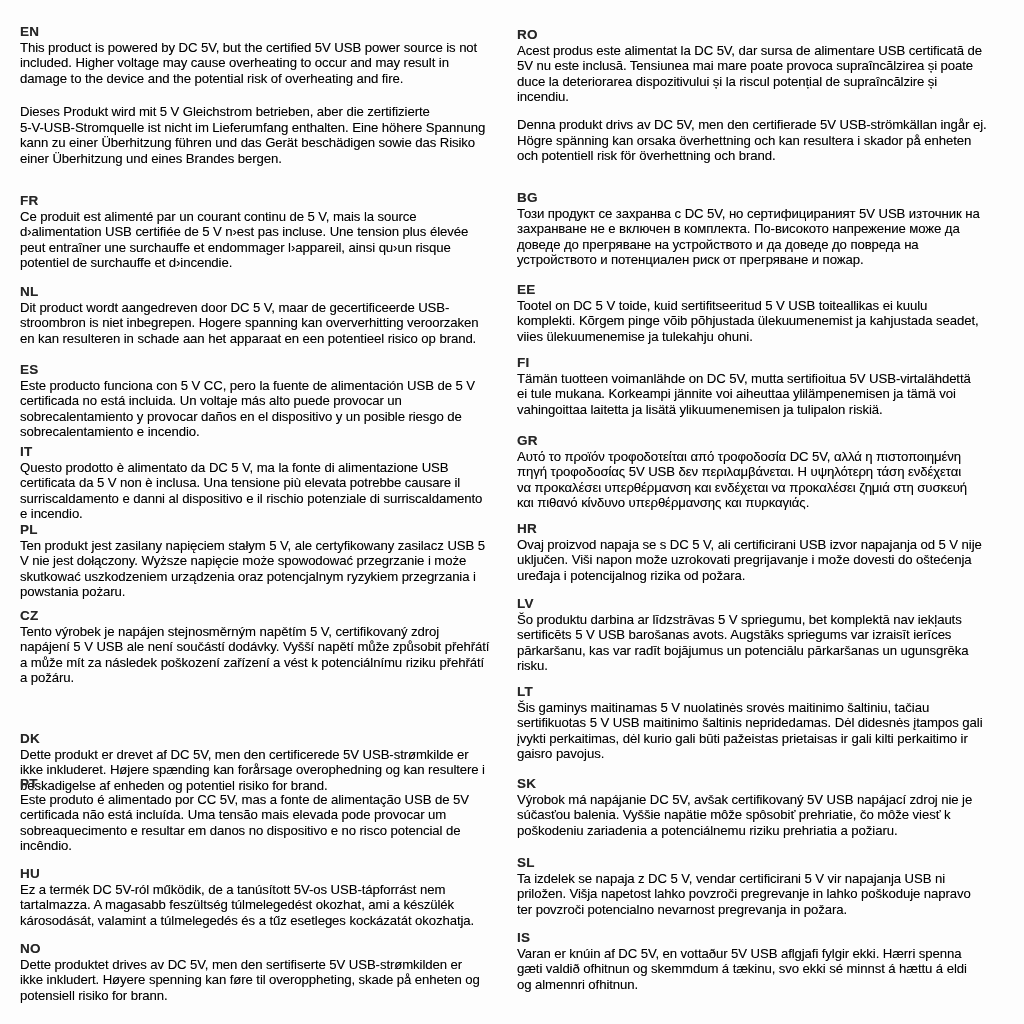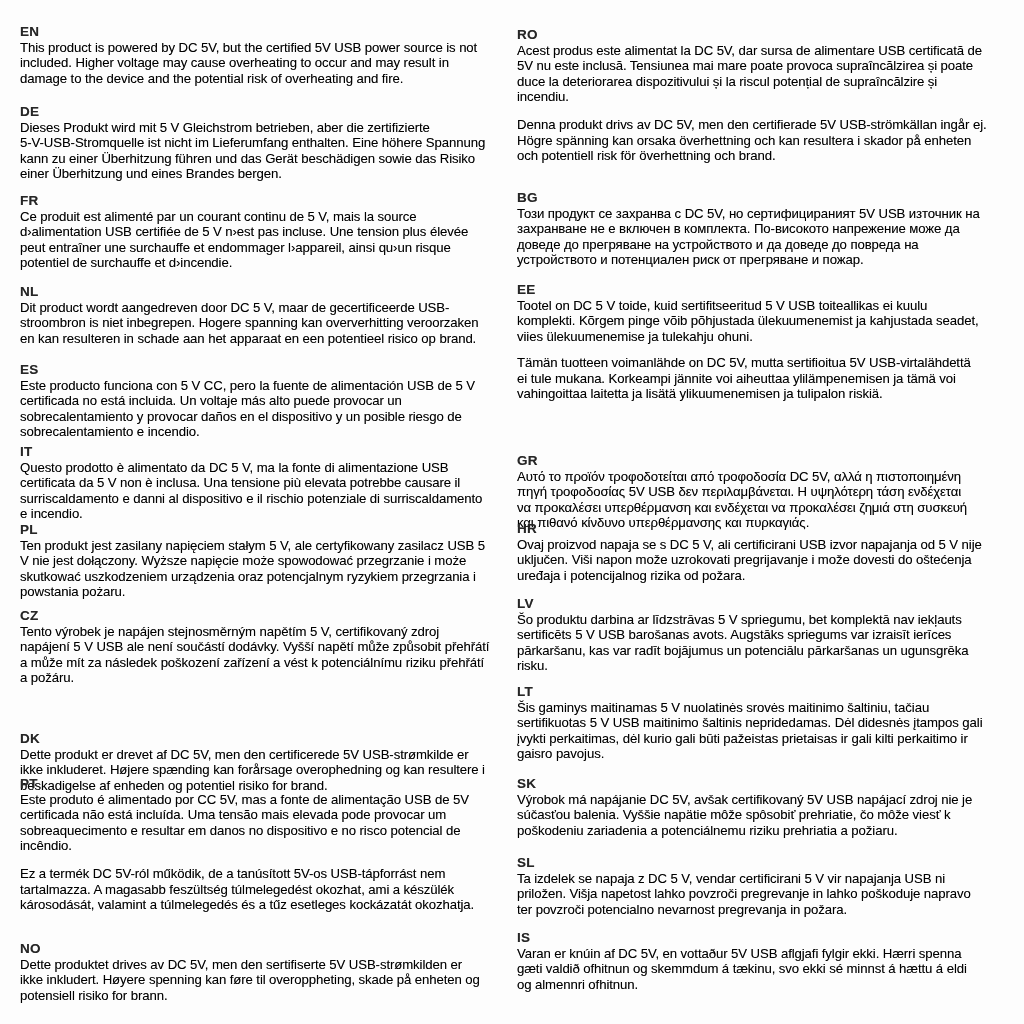--- a/index.html
+++ b/index.html
@@ -56,21 +56,20 @@
 <div id="page">
   <div class="column" id="column-left">
   <div class="section" style="top: 24px;">
     <span class="lang-code">EN</span>
     <p class="notice-text">This product is powered by DC 5V, but the certified 5V USB power source is not
 included. Higher voltage may cause overheating to occur and may result in
 damage to the device and the potential risk of overheating and fire.</p>
   </div>
 
   <div class="section" style="top: 104px;">
-    <span class="lang-code">DE</span>
     <p class="notice-text">Dieses Produkt wird mit 5 V Gleichstrom betrieben, aber die zertifizierte
 5-V-USB-Stromquelle ist nicht im Lieferumfang enthalten. Eine höhere Spannung
 kann zu einer Überhitzung führen und das Gerät beschädigen sowie das Risiko
 einer Überhitzung und eines Brandes bergen.</p>
   </div>
 
   <div class="section" style="top: 193px;">
     <span class="lang-code">FR</span>
     <p class="notice-text">Ce produit est alimenté par un courant continu de 5 V, mais la source
 d›alimentation USB certifiée de 5 V n›est pas incluse. Une tension plus élevée
@@ -126,20 +125,21 @@
 
   <div class="section" style="top: 776px;">
     <span class="lang-code">PT</span>
     <p class="notice-text">Este produto é alimentado por CC 5V, mas a fonte de alimentação USB de 5V
 certificada não está incluída. Uma tensão mais elevada pode provocar um
 sobreaquecimento e resultar em danos no dispositivo e no risco potencial de
 incêndio.</p>
   </div>
 
   <div class="section" style="top: 866px;">
+    <span class="lang-code">HU</span>
     <p class="notice-text">Ez a termék DC 5V-ról működik, de a tanúsított 5V-os USB-tápforrást nem
 tartalmazza. A magasabb feszültség túlmelegedést okozhat, ami a készülék
 károsodását, valamint a túlmelegedés és a tűz esetleges kockázatát okozhatja.</p>
   </div>
 
   <div class="section" style="top: 941px;">
     <span class="lang-code">NO</span>
     <p class="notice-text">Dette produktet drives av DC 5V, men den sertifiserte 5V USB-strømkilden er
 ikke inkludert. Høyere spenning kan føre til overoppheting, skade på enheten og
 potensiell risiko for brann.</p>
@@ -169,26 +169,27 @@
   </div>
 
   <div class="section" style="top: 282px;">
     <span class="lang-code">EE</span>
     <p class="notice-text">Tootel on DC 5 V toide, kuid sertifitseeritud 5 V USB toiteallikas ei kuulu
 komplekti. Kõrgem pinge võib põhjustada ülekuumenemist ja kahjustada seadet,
 viies ülekuumenemise ja tulekahju ohuni.</p>
   </div>
 
   <div class="section" style="top: 355px;">
+    <span class="lang-code">FI</span>
     <p class="notice-text">Tämän tuotteen voimanlähde on DC 5V, mutta sertifioitua 5V USB-virtalähdettä
 ei tule mukana. Korkeampi jännite voi aiheuttaa ylilämpenemisen ja tämä voi
 vahingoittaa laitetta ja lisätä ylikuumenemisen ja tulipalon riskiä.</p>
   </div>
 
-  <div class="section" style="top: 433px; margin-top: 20px;">
+  <div class="section" style="top: 433px;">
     <span class="lang-code">GR</span>
     <p class="notice-text">Αυτό το προϊόν τροφοδοτείται από τροφοδοσία DC 5V, αλλά η πιστοποιημένη
 πηγή τροφοδοσίας 5V USB δεν περιλαμβάνεται. Η υψηλότερη τάση ενδέχεται
 να προκαλέσει υπερθέρμανση και ενδέχεται να προκαλέσει ζημιά στη συσκευή
 και πιθανό κίνδυνο υπερθέρμανσης και πυρκαγιάς.</p>
   </div>
 
   <div class="section" style="top: 521px;">
     <span class="lang-code">HR</span>
     <p class="notice-text">Ovaj proizvod napaja se s DC 5 V, ali certificirani USB izvor napajanja od 5 V nije

